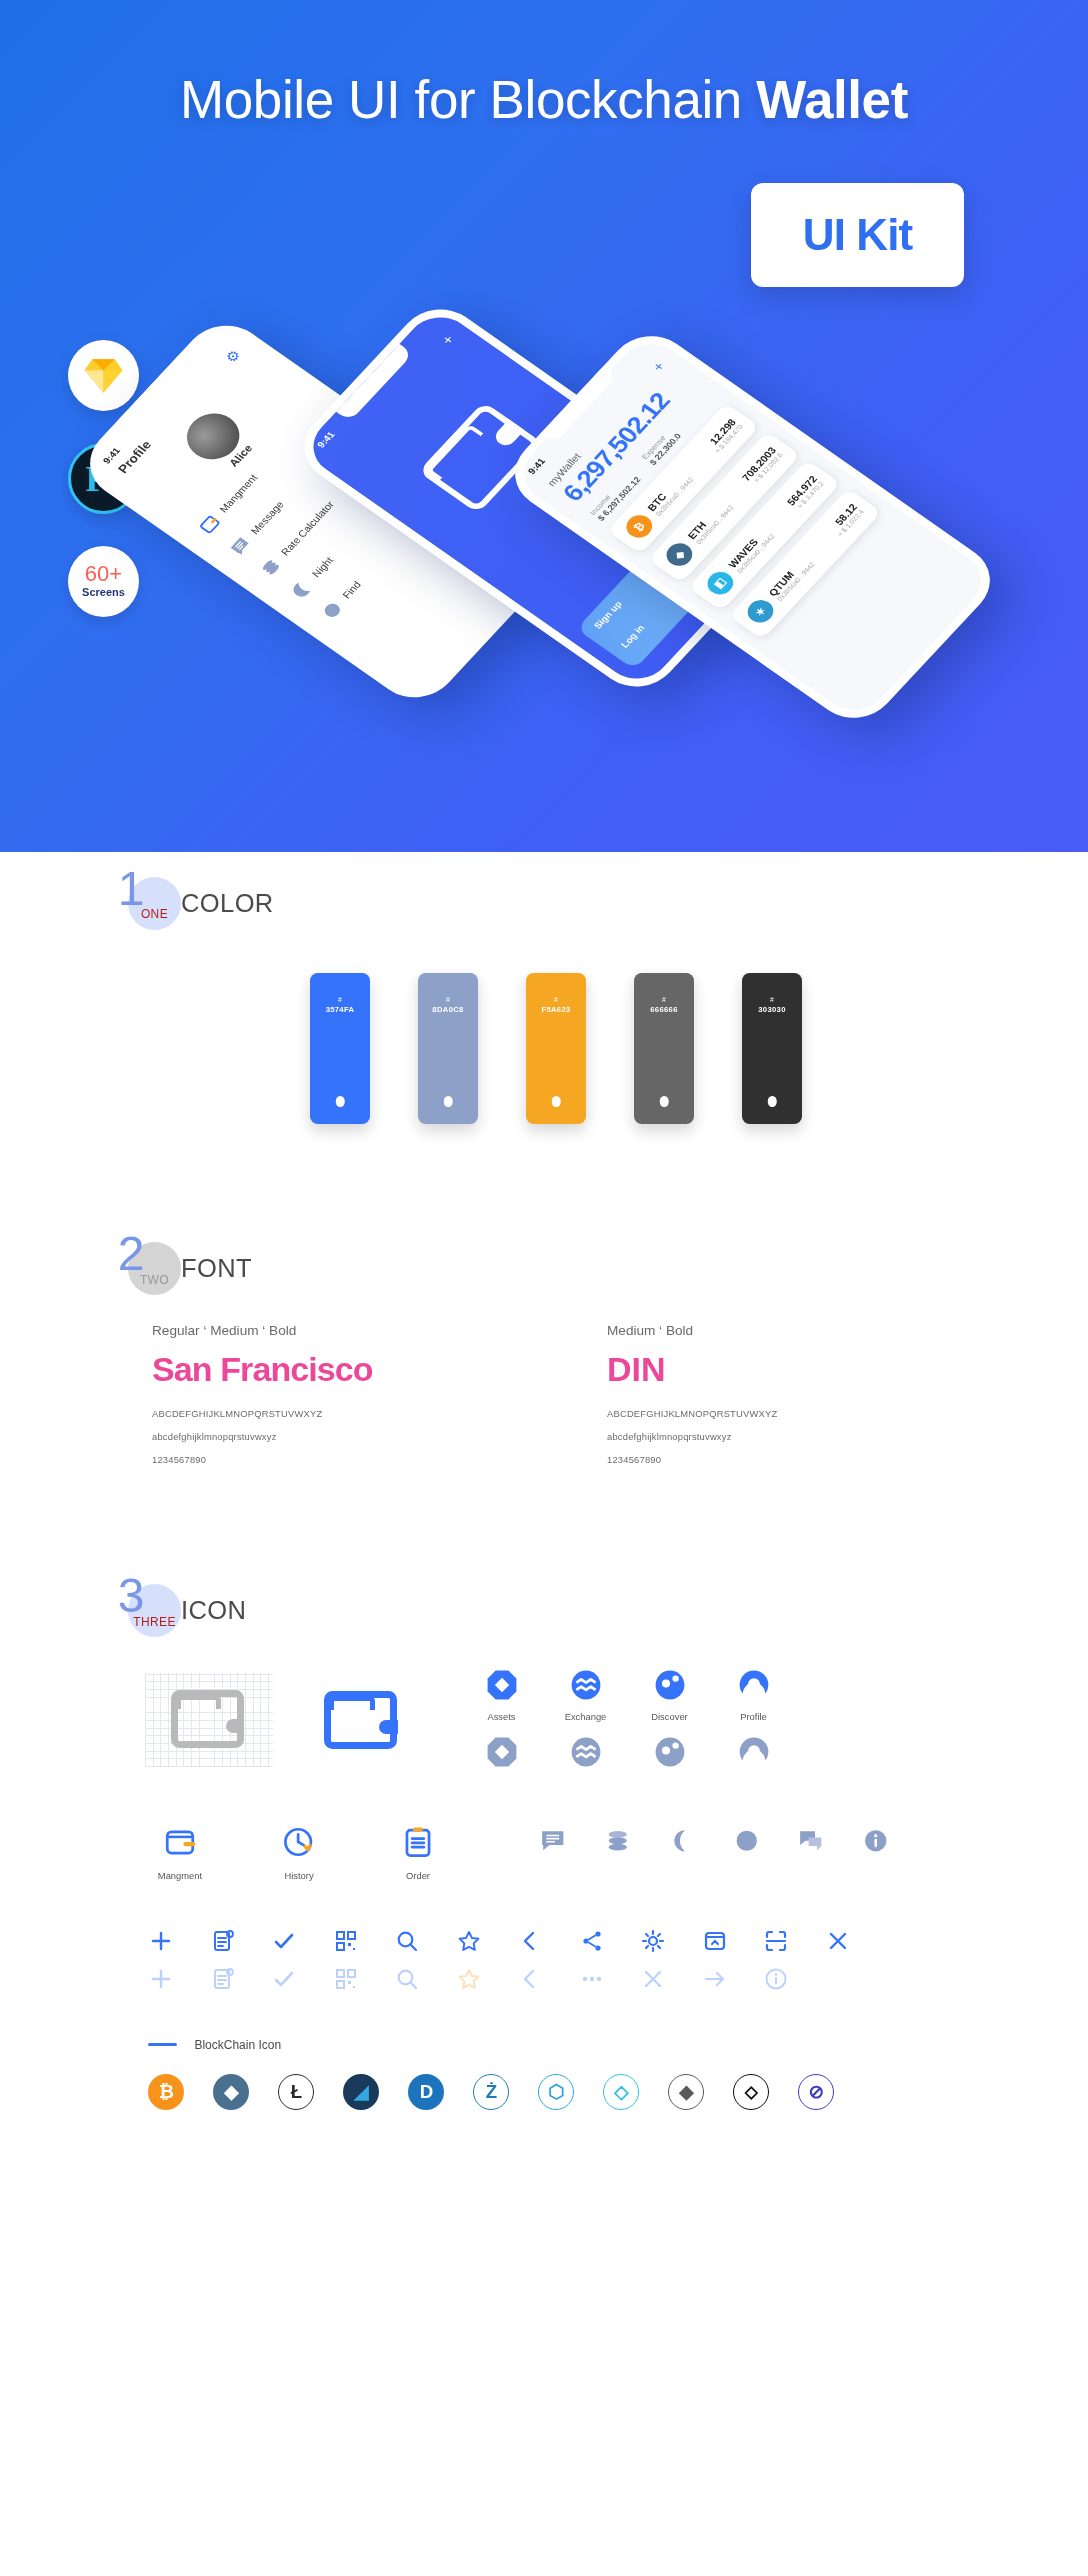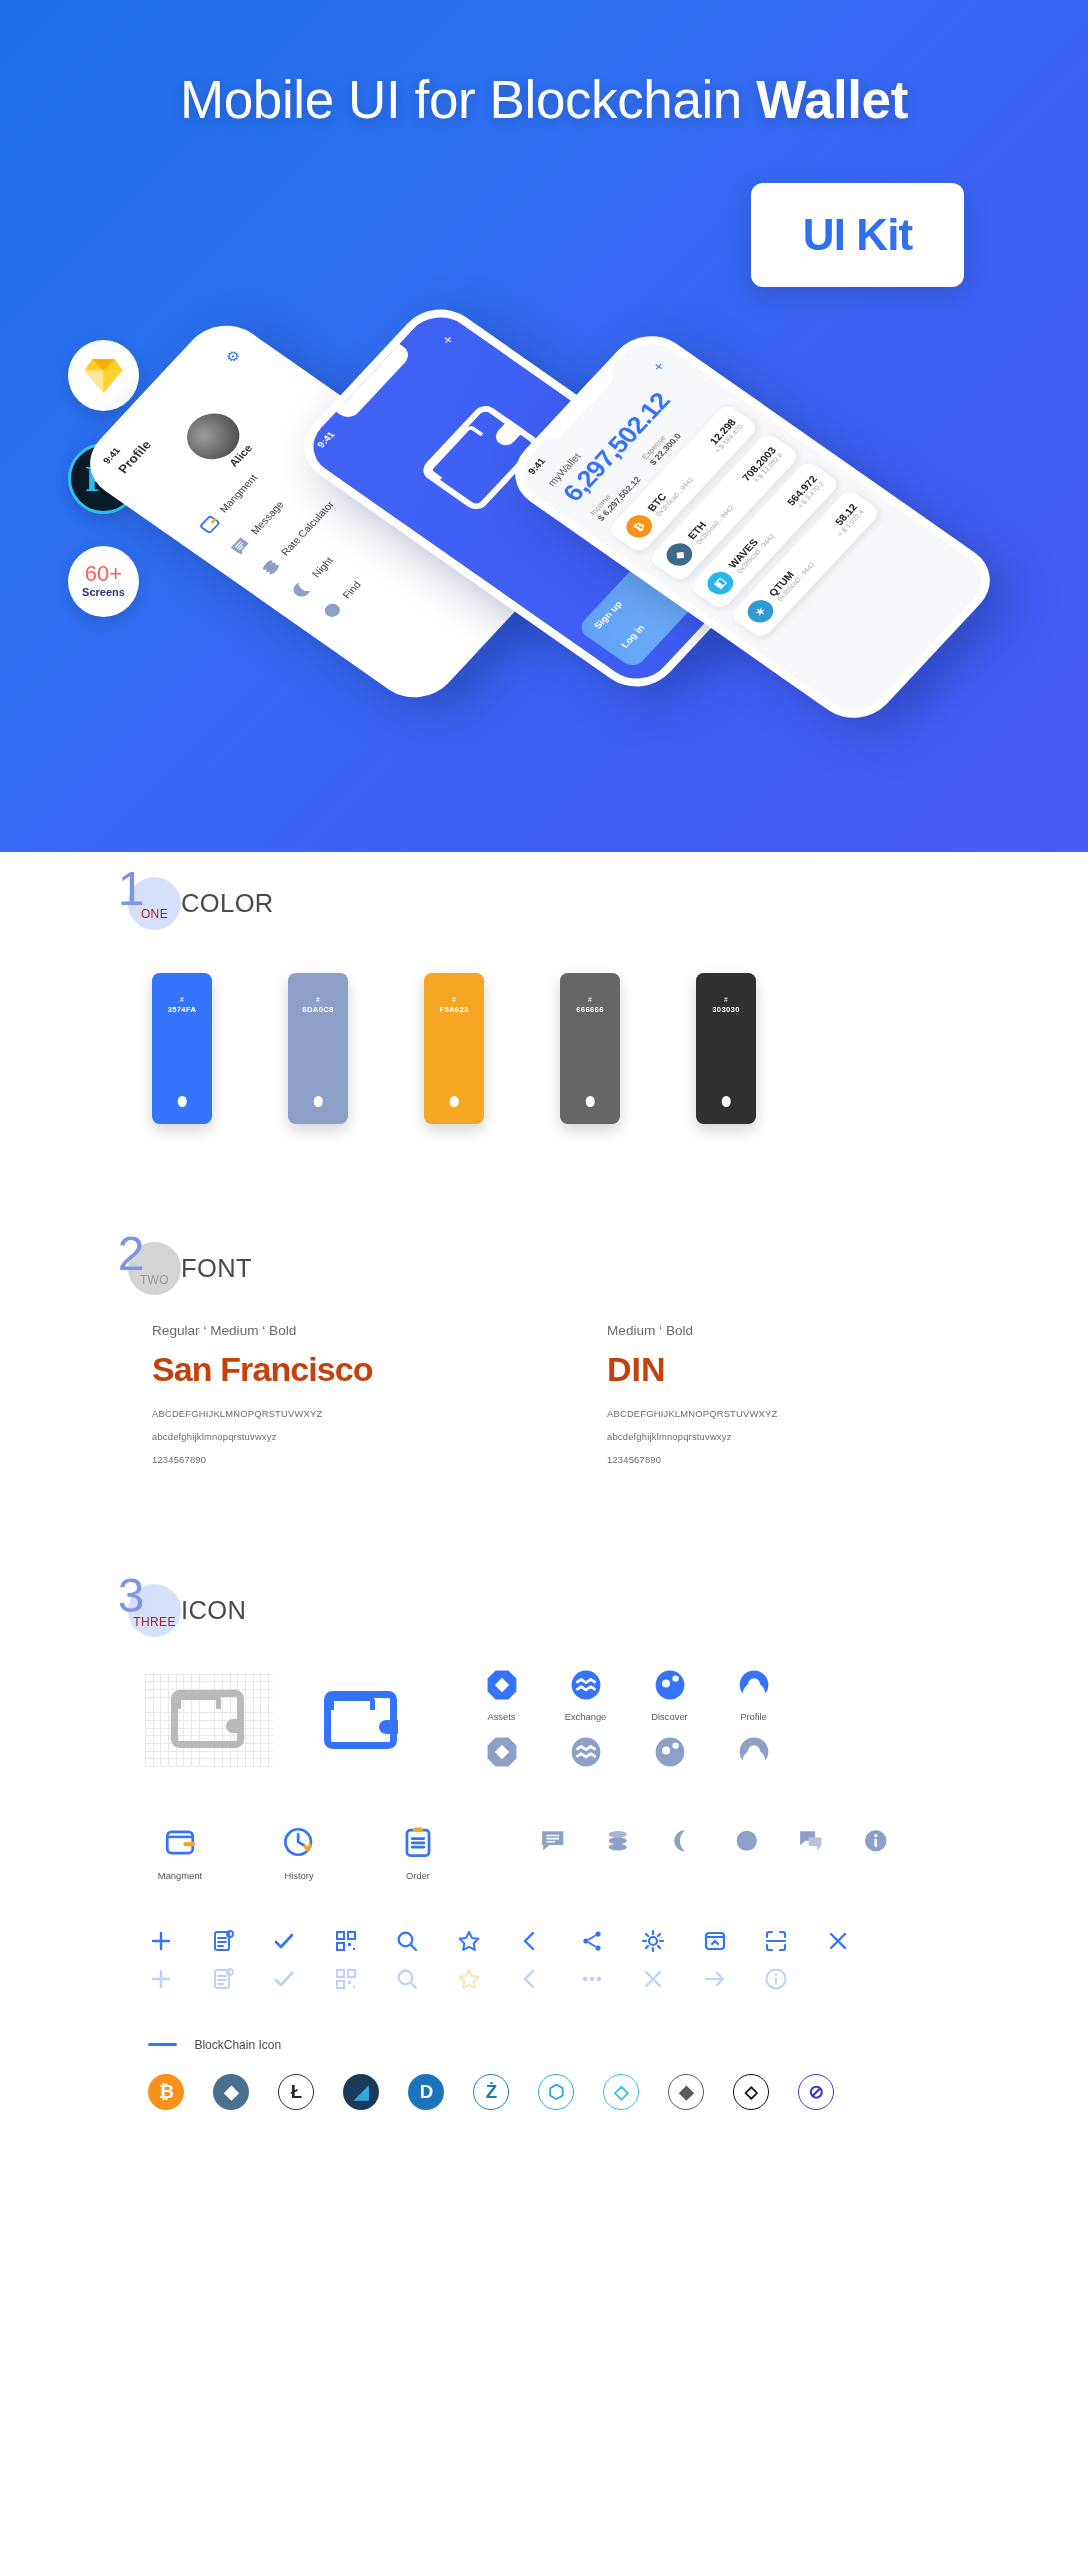--- a/index.html
+++ b/index.html
@@ -134,35 +134,35 @@
   .num-circle .big {
     position:absolute; left:-10.2px; top:-12px;
     font-size:48px; font-weight:300; color:#7b96e8; line-height:1;
   }
   .num-circle .word { font-size:12px; color:#b91c1c; letter-spacing:0.4px; position:relative; }
   .num-circle.grey .big { color:#7b96e8; }
   .num-circle.grey .word { color:#9a9a9a; }
   .sec-title { font-size:25.5px; color:#4a4a4a; font-weight:500; letter-spacing:0.4px; }
 
   
-  .swatches { display:flex; gap:76px; padding:18.7px 0 0 24px; }
+  .swatches { display:flex; gap:48px; padding:18.7px 0 0 24px;justify-content:center; }
   .swatch {
     width:60px;height:151px;border-radius:7.7px;
     box-shadow:0 6.8px 15.3px rgba(0,0,0,.16);
     position:relative; padding-top:22px; text-align:center;
   }
   .swatch .hash { color:#fff;font-size:6.8px;line-height:1.5;opacity:.95; }
   .swatch .hex  { color:#fff;font-size:7.7px;font-weight:bold;letter-spacing:0.3px; }
   .swatch .dot  { position:absolute;bottom:17px;left:50%;transform:translateX(-50%);width:8.5px;height:11px;border-radius:50%;background:#fff; }
 
   
   .font-grid { display:flex; padding:3.4px 0 0 24px; gap:102px; }
   .font-col { width:366px; }
   .font-weights { font-size:13.6px; color:#6a6a6a; margin-bottom:12px; }
-  .font-name { font-size:34px; font-weight:bold; color:#c2410c; letter-spacing:-0.9px; margin-bottom:18.7px; }
+  .font-name { font-size:34px; font-weight:bold; color:#ec4899; letter-spacing:-0.9px; margin-bottom:18.7px; }
   .font-name.din { font-size:34px; letter-spacing:0; }
   .font-spec { font-size:9.4px; color:#6b6b6b; margin-bottom:12px; letter-spacing:0.2px; }
 
   
   .icon-wallet-row { display:flex; align-items:center; padding:6.8px 0 0 17px; gap:51px; }
   .blueprint { width:128px;height:94px;position:relative; }
   .bp-grid { position:absolute; inset:0;
     background-image:repeating-linear-gradient(0deg,#e4e7ee 0 0.9px,transparent 0.9px 7.7px),
                      repeating-linear-gradient(90deg,#e4e7ee 0 0.9px,transparent 0.9px 7.7px); }
   .wallet-shape { width:73px;height:58px;border:7.7px solid #b9b9b9;border-radius:8.5px;position:relative; }

